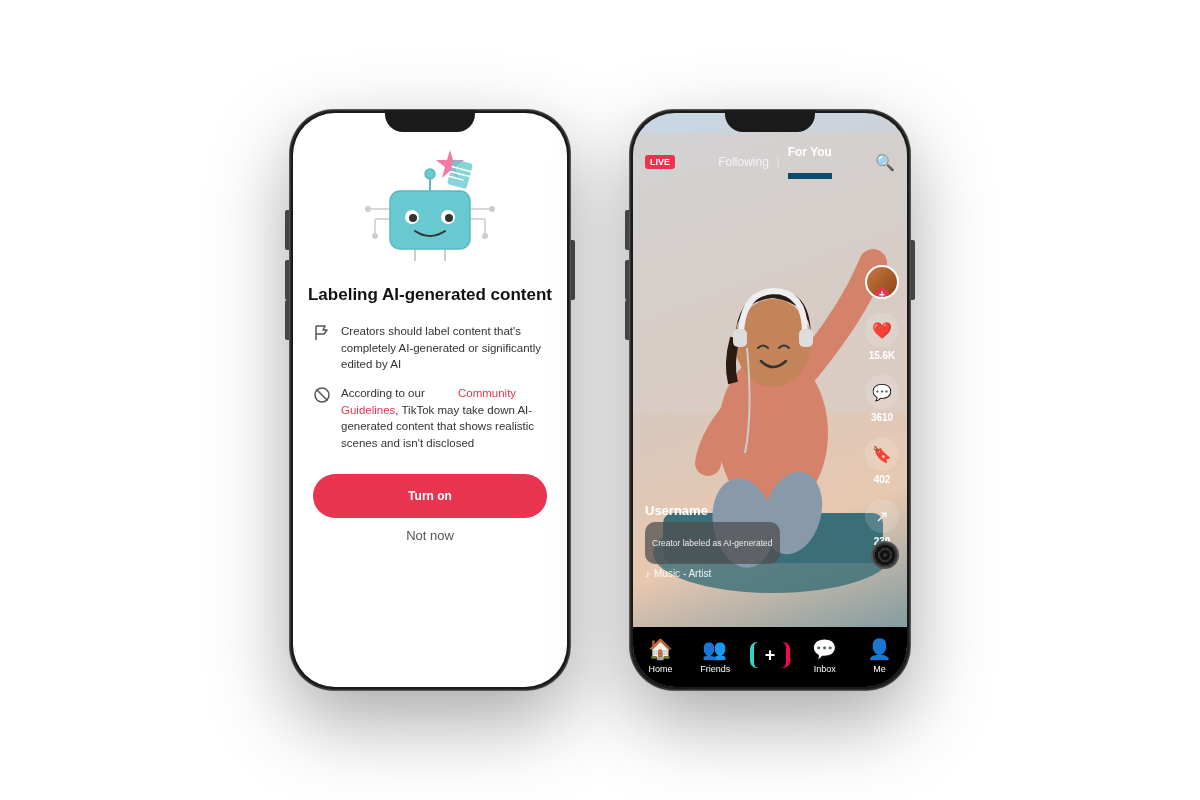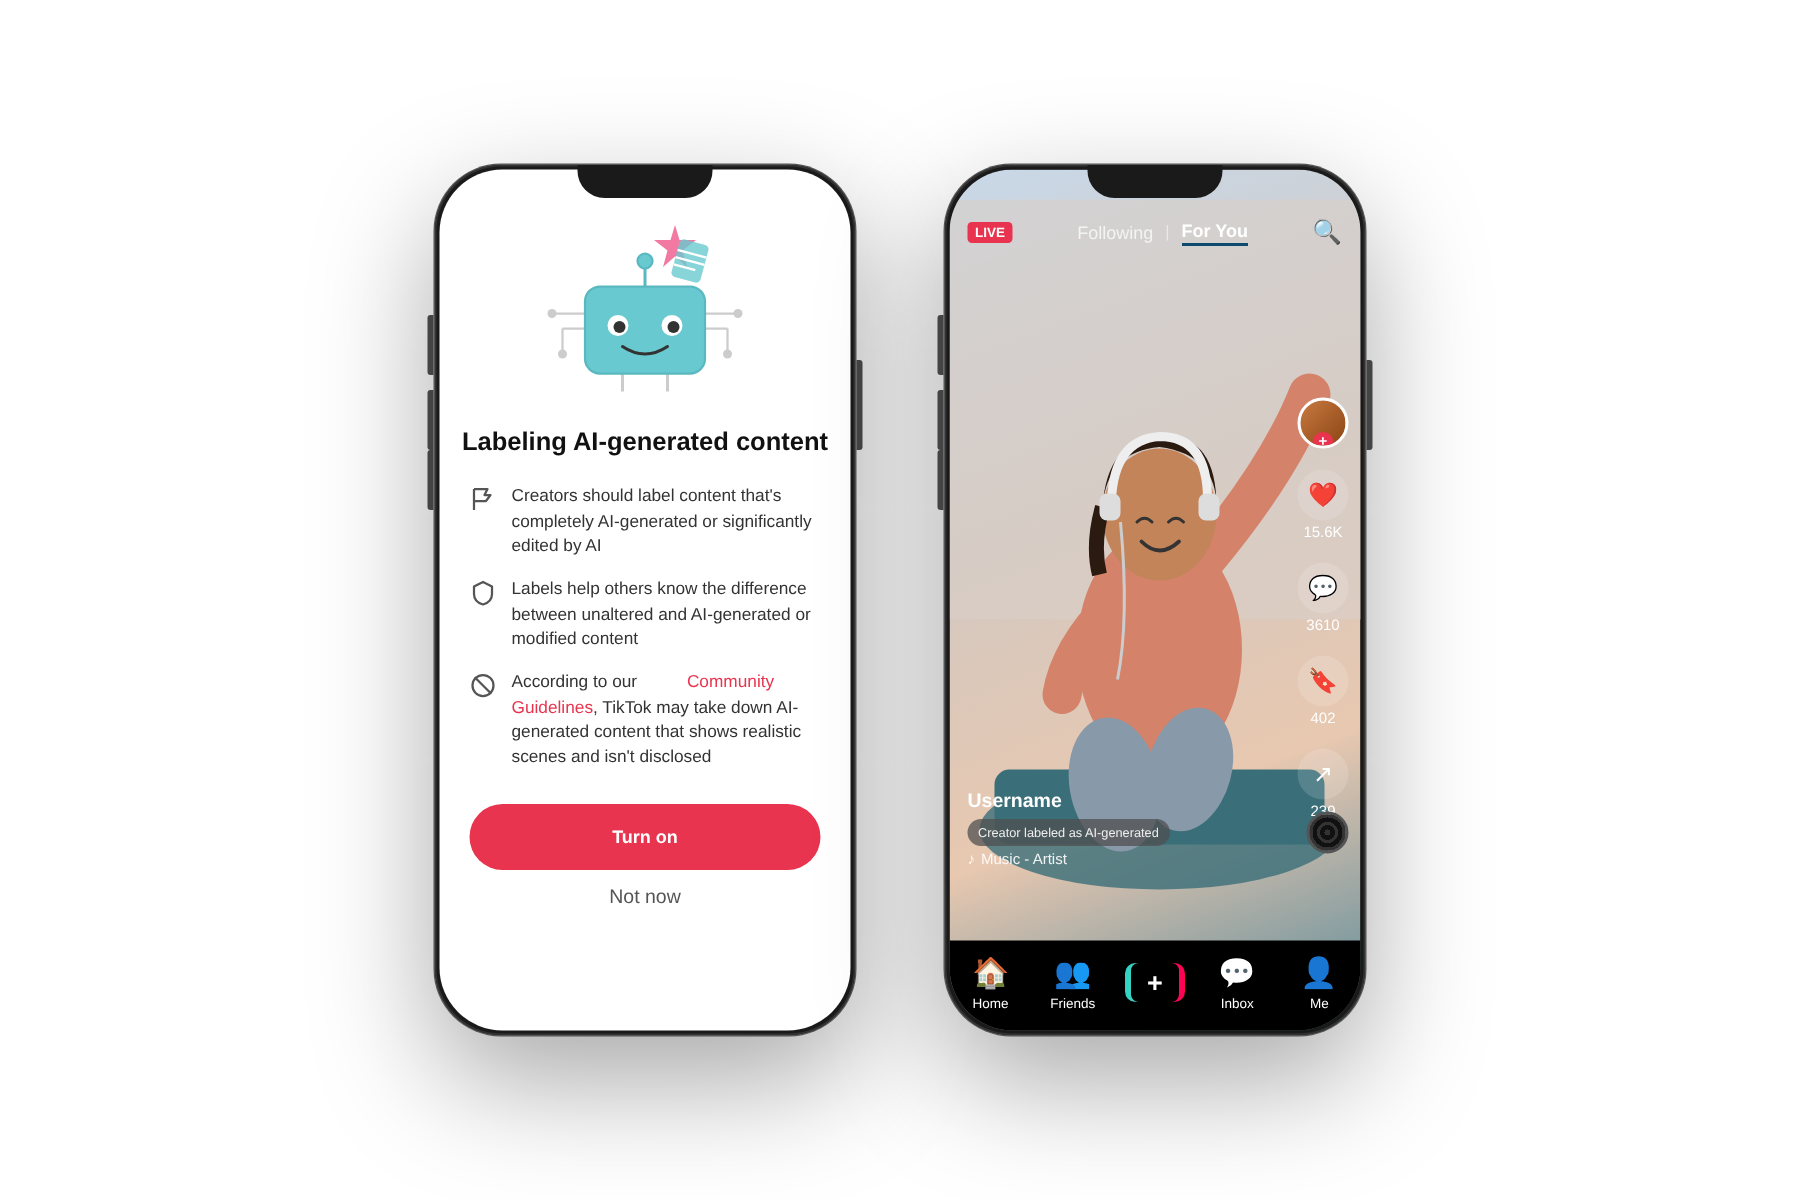--- a/index.html
+++ b/index.html
@@ -194,22 +194,22 @@
       align-items: center;
     }
     .tiktok-nav-item {
       color: rgba(255,255,255,0.75);
       font-size: 12px;
       font-weight: 500;
     }
     .tiktok-nav-item.active {
       color: #fff;
       font-weight: 700;
-      border-bottom: 2px solid #0c4a6e;
-      padding-bottom: 1px;
+      border-bottom: 6px solid #0c4a6e;
+      padding-bottom: 14px;
     }
     .nav-divider {
       color: rgba(255,255,255,0.5);
       font-size: 11px;
     }
     .search-icon-tiktok {
       color: #fff;
       font-size: 16px;
     }
 
@@ -265,42 +265,42 @@
       border-radius: 50%;
       display: flex;
       align-items: center;
       justify-content: center;
       font-size: 16px;
       color: #fff;
     }
     .action-count {
       font-size: 10px;
       color: #fff;
-      font-weight: 400;
+      font-weight: 700;
     }
 
     
     .tiktok-info {
       position: absolute;
       bottom: 108px;
       left: 12px;
       right: 55px;
       z-index: 5;
     }
     .tiktok-username {
       color: #fff;
       font-size: 13px;
       font-weight: 700;
       margin-bottom: 4px;
     }
     .ai-label-badge {
       background: rgba(80,80,80,0.75);
       color: #eee;
       font-size: 8.5px;
-      padding: 4px 7px;
+      padding: 16px 7px;
       border-radius: 10px;
       display: inline-block;
       margin-bottom: 4px;
     }
     .music-info {
       color: rgba(255,255,255,0.9);
       font-size: 10px;
       display: flex;
       align-items: center;
       gap: 4px;
@@ -430,26 +430,20 @@
 
     <div class="ai-points">
 
       <div class="ai-point">
         <svg class="ai-point-icon" viewBox="0 0 18 18" fill="none" xmlns="http://www.w3.org/2000/svg">
           <path d="M3 2v14M3 2h9l-2 4h4l-3 4H3" stroke="#555" stroke-width="1.5" stroke-linejoin="round"></path>
         </svg>
         <span class="ai-point-text">Creators should label content that's completely AI-generated or significantly edited by AI</span>
       </div>
 
-      <div class="ai-point">
-        <svg class="ai-point-icon" viewBox="0 0 18 18" fill="none" xmlns="http://www.w3.org/2000/svg">
-          <path d="M9 2L3 5v5c0 3.5 2.5 6 6 7 3.5-1 6-3.5 6-7V5L9 2z" stroke="#555" stroke-width="1.5" stroke-linejoin="round"></path>
-        </svg>
-        <span class="ai-point-text">Labels help others know the difference between unaltered and AI-generated or modified content</span>
-      </div>
 
       <div class="ai-point">
         <svg class="ai-point-icon" viewBox="0 0 18 18" fill="none" xmlns="http://www.w3.org/2000/svg">
           <circle cx="9" cy="9" r="7" stroke="#555" stroke-width="1.5"></circle>
           <line x1="3.5" y1="3.5" x2="14.5" y2="14.5" stroke="#555" stroke-width="1.5"></line>
         </svg>
         <span class="ai-point-text">
           According to our <a>Community Guidelines</a>, TikTok may take down AI-generated content that shows realistic scenes and isn't disclosed
         </span>
       </div>

